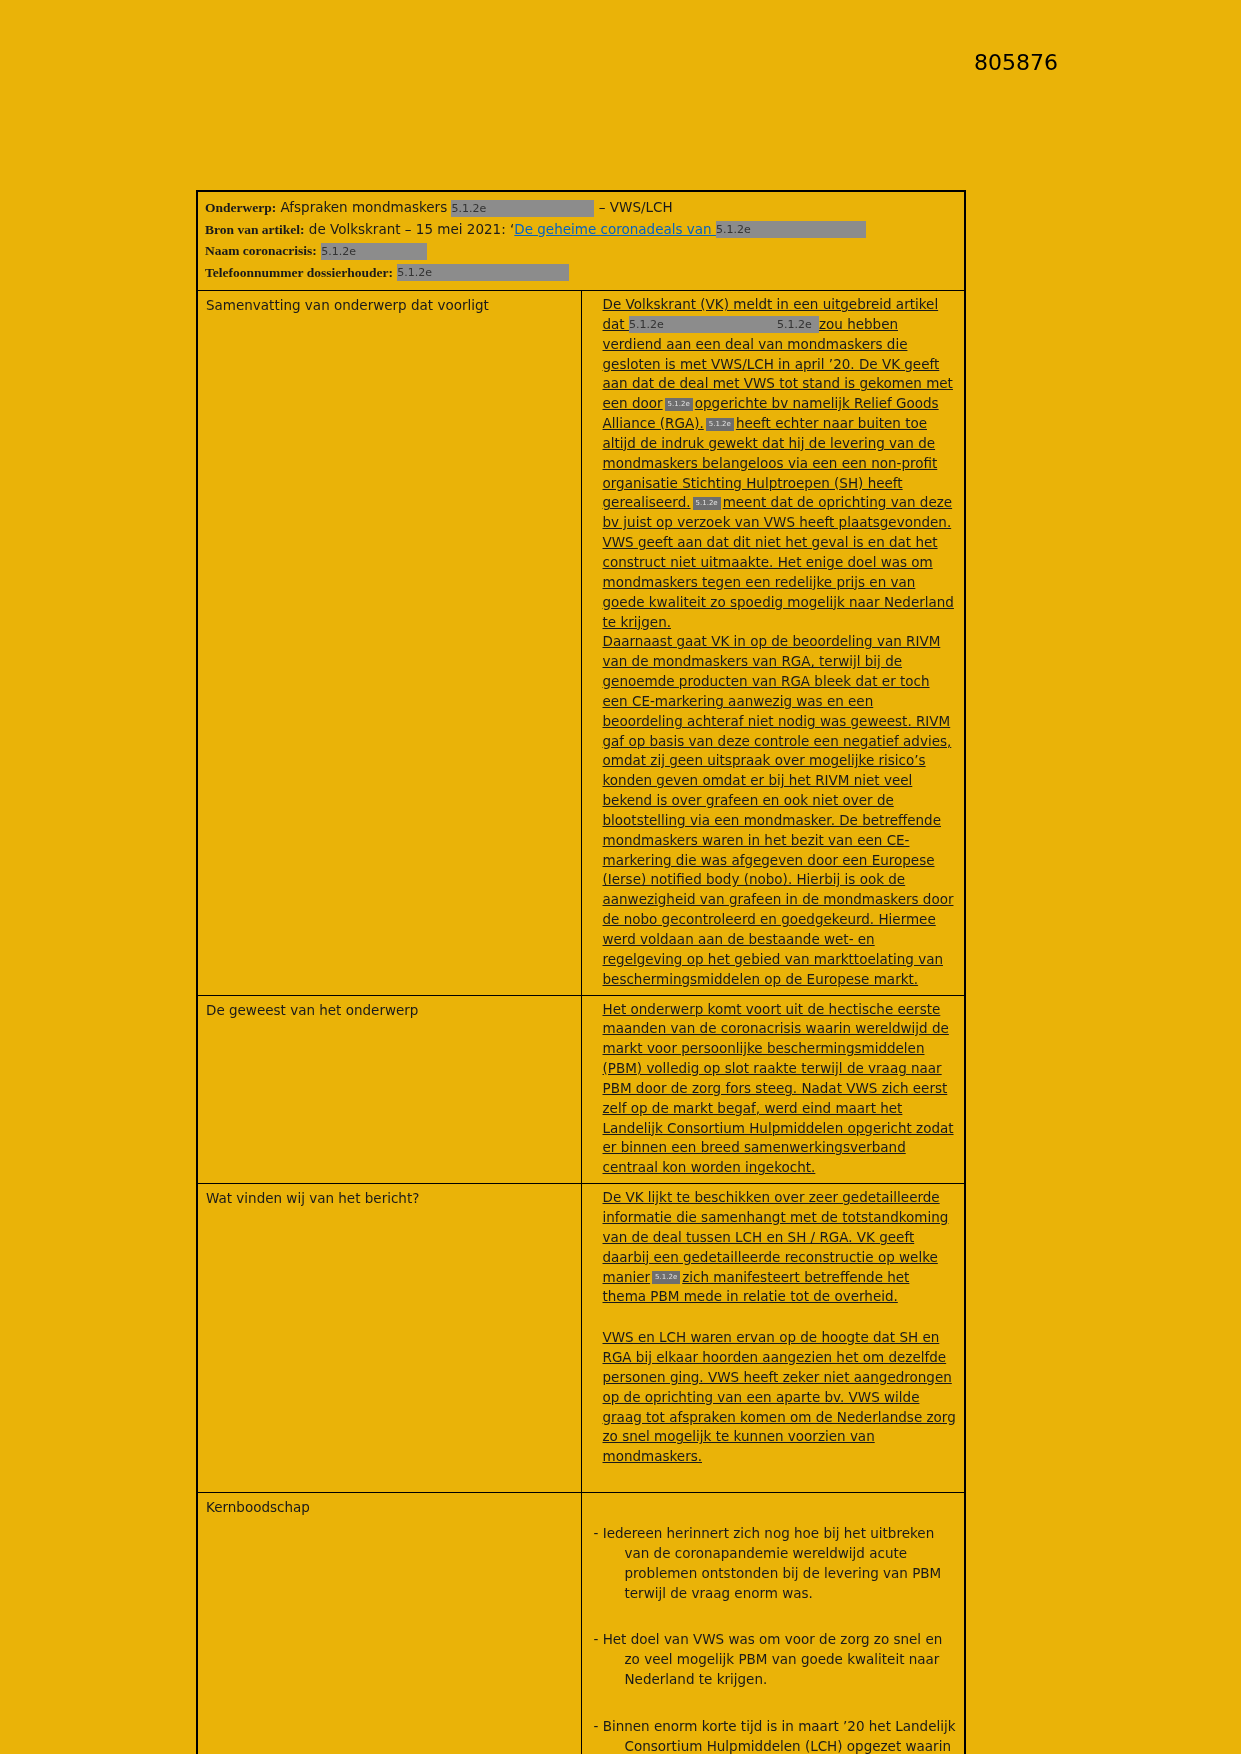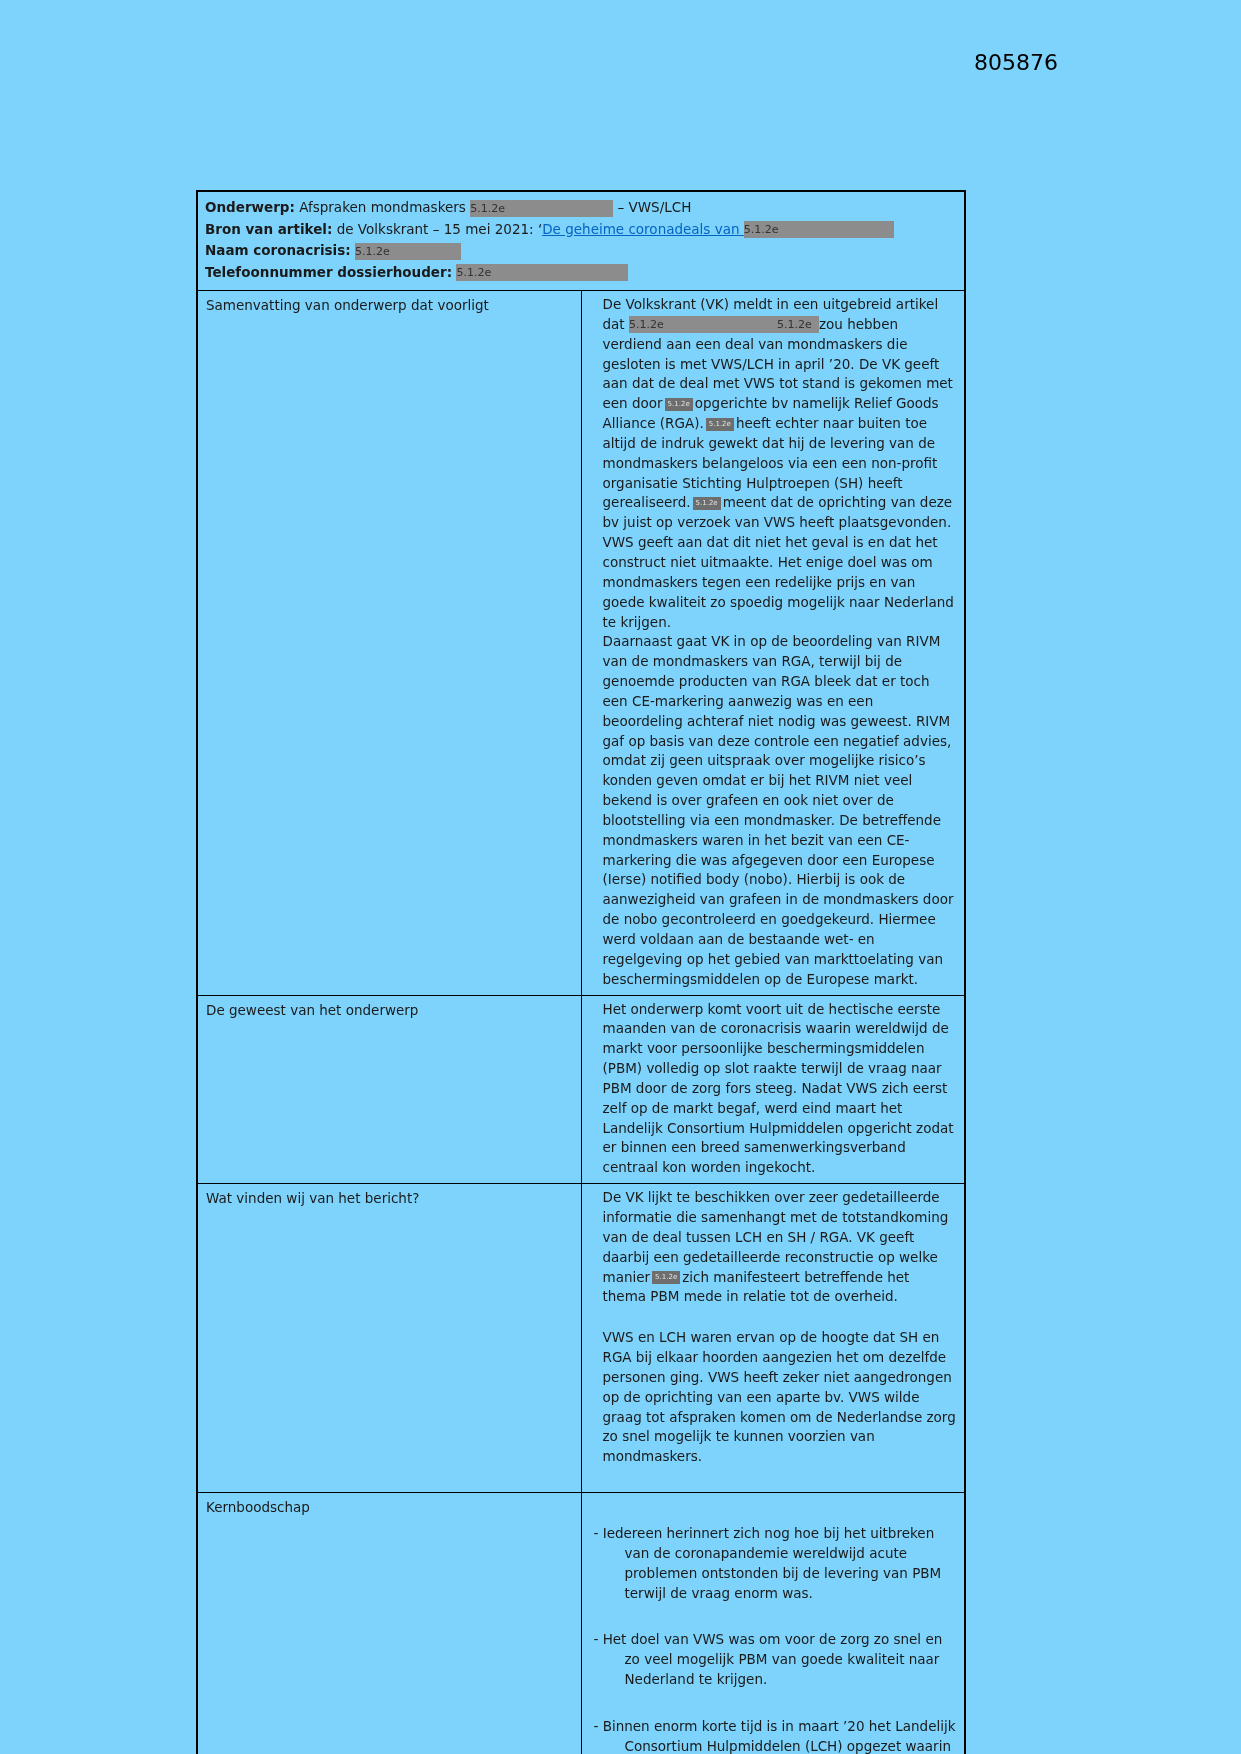--- a/index.html
+++ b/index.html
@@ -1,21 +1,21 @@
 <!DOCTYPE html>
 <html><head>
 <meta charset="utf-8">
 <style>
   * { box-sizing: border-box; }
   html, body { margin: 0; padding: 0; background: #ffffff; }
   .page {
     position: relative;
     width: 1241px;
     height: 1754px;
-    background: #7dd3fc;
+    background: #eab308;
     font-family: "DejaVu Sans", "Liberation Sans", sans-serif;
     color: #1a1a1a;
     overflow: hidden;
   }
   .doc-number {
     position: absolute;
     top: 50px;
     right: 183px;
     font-size: 22px;
     color: #000000;
@@ -41,24 +41,24 @@
     line-height: 1.47;
     color: #1a1a1a;
     table-layout: fixed;
   }
   table.factsheet td {
     border: 1px solid #000000;
     vertical-align: top;
   }
   .meta-cell { padding: 5px 7px 7px 7px; }
   .meta-line { line-height: 21.5px; white-space: nowrap; }
-  .meta-label { font-weight: bold; }
+  .meta-label { font-weight: bold; font-family: Liberation Serif, serif; }
   .label-cell { width: 176px; padding: 5px 8px; }
   .content-cell { padding: 4px 8px 5px 12px; }
-  .para { padding-left: 9px; }
+  .para { padding-left: 9px; text-decoration: underline; }
   .bullet { padding-left: 31px; text-indent: -31px; margin-top: 27px; }
   .spacer { width: 100%; }
   .redaction {
     display: inline-block;
     background: #8c8c8c;
     color: #333333;
     font-size: 11px;
     height: 17px;
     line-height: 17px;
     vertical-align: middle;

